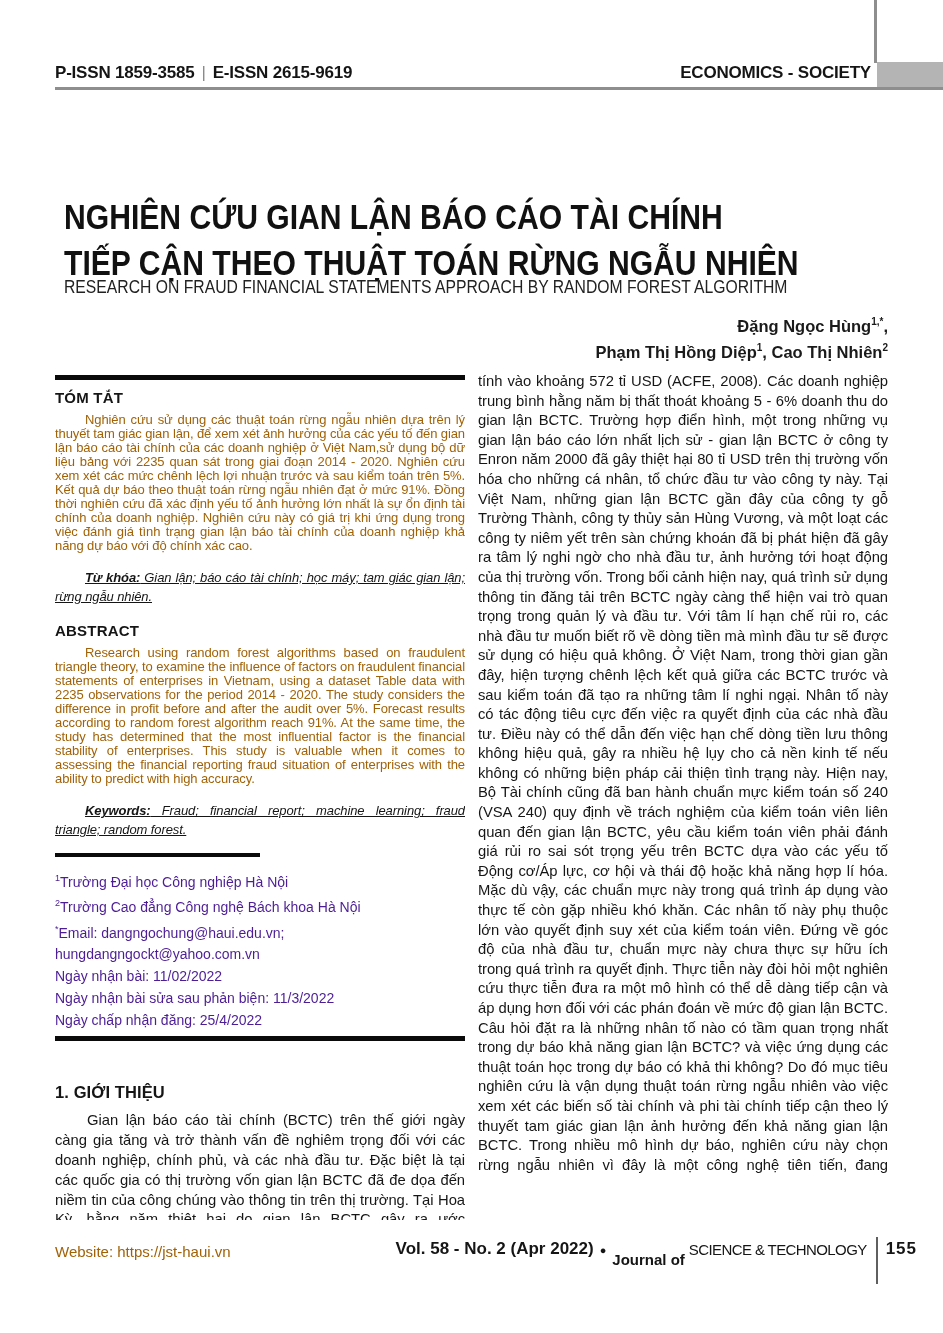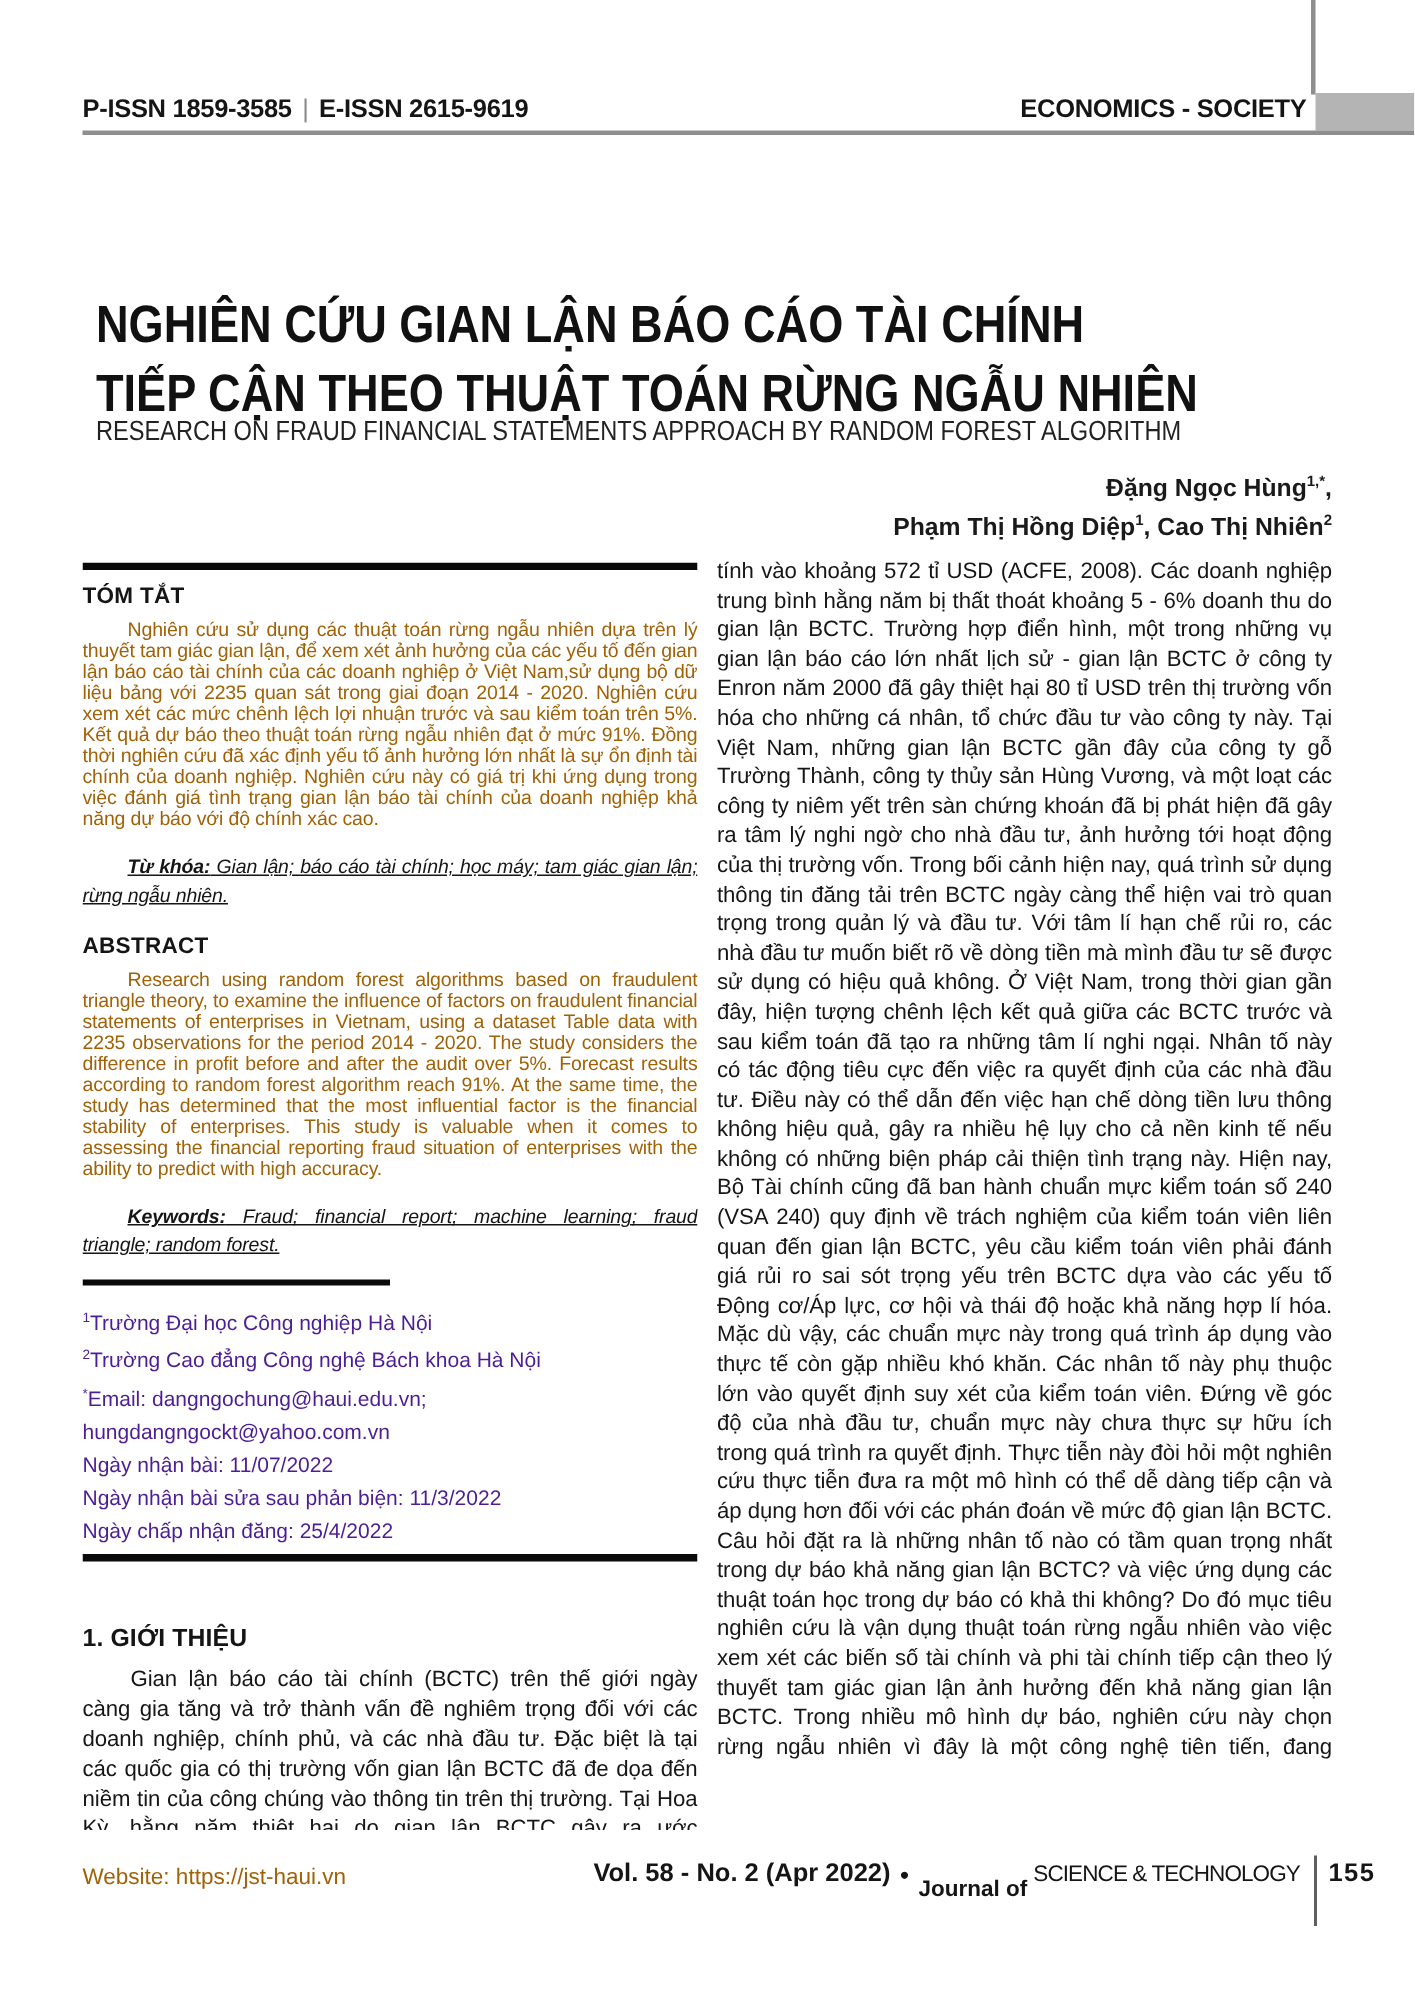--- a/index.html
+++ b/index.html
@@ -91,21 +91,21 @@
 
     <div class="abs-heading mt16">ABSTRACT</div>
     <p class="abs-text">Research using random forest algorithms based on fraudulent triangle theory, to examine the influence of factors on fraudulent financial statements of enterprises in Vietnam, using a dataset Table data with 2235 observations for the period 2014 - 2020. The study considers the difference in profit before and after the audit over 5%. Forecast results according to random forest algorithm reach 91%. At the same time, the study has determined that the most influential factor is the financial stability of enterprises. This study is valuable when it comes to assessing the financial reporting fraud situation of enterprises with the ability to predict with high accuracy.</p>
     <p class="abs-kw"><span class="kw-label">Keywords:</span><span> Fraud; financial report; machine learning; fraud triangle; random forest.</span></p>
 
     <div class="bar-short"></div>
     <div class="footnote">
       <div><sup>1</sup><span>Trường Đại học Công nghiệp Hà Nội</span></div>
       <div><sup>2</sup><span>Trường Cao đẳng Công nghệ Bách khoa Hà Nội</span></div>
       <div><sup>*</sup><span>Email: dangngochung@haui.edu.vn; hungdangngockt@yahoo.com.vn</span></div>
-      <div>Ngày nhận bài: 11/07/2022</div>
+      <div>Ngày nhận bài: 11/02/2022</div>
       <div>Ngày nhận bài sửa sau phản biện: 11/3/2022</div>
       <div>Ngày chấp nhận đăng: 25/4/2022</div>
     </div>
     <div class="bar-thick bar-bottom"></div>
 
     <div class="sec-heading">1. GIỚI THIỆU</div>
     <p class="body-text">Gian lận báo cáo tài chính (BCTC) trên thế giới ngày càng gia tăng và trở thành vấn đề nghiêm trọng đối với các doanh nghiệp, chính phủ, và các nhà đầu tư. Đặc biệt là tại các quốc gia có thị trường vốn gian lận BCTC đã đe dọa đến niềm tin của công chúng vào thông tin trên thị trường. Tại Hoa Kỳ, hằng năm thiệt hại do gian lận BCTC gây ra ước</p>
   </div>
 
   <div class="col-right">

